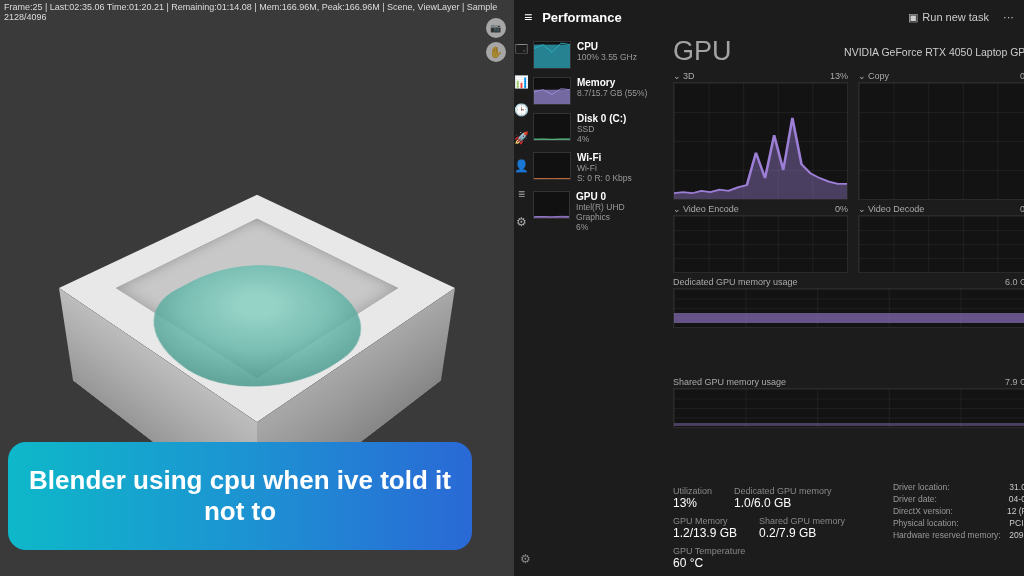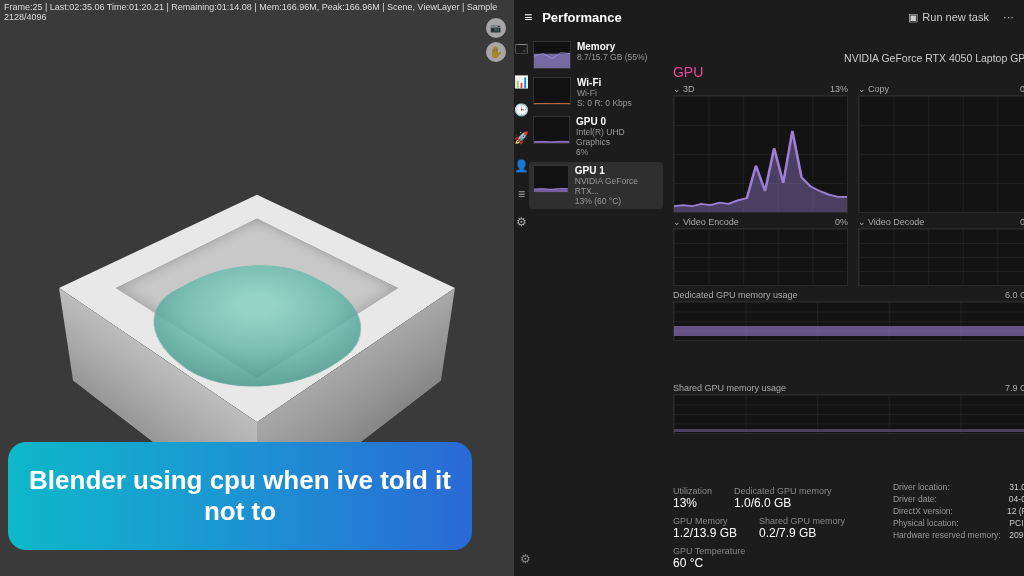--- a/index.html
+++ b/index.html
@@ -32,21 +32,21 @@
     .tm-content { display: flex; flex: 1; }
     .tm-list { width: 138px; display: flex; flex-direction: column; gap: 2px; padding: 4px 4px 4px 0; }
     .list-item { display: flex; gap: 6px; padding: 3px 4px; border-radius: 4px; font-size: 9.5px; }
     .list-item.sel { background: #2f2f2f; }
     .thumb { width: 38px; height: 28px; background: #111; border: 1px solid #333; position: relative; overflow: hidden; }
     .thumb svg { width: 100%; height: 100%; }
     .li-name { color: #fff; font-size: 10px; font-weight: 600; }
     .li-sub { color: #9a9a9a; font-size: 8.5px; }
     .tm-main { flex: 1; display: flex; flex-direction: column; padding: 2px 10px 6px 6px; gap: 4px; }
     .gpu-hdr { display: flex; justify-content: space-between; align-items: center; }
-    .gpu-title { font-size: 14px; color: #ec4899; margin-top: 28px; }
+    .gpu-title { font-size: 27px; color: #a3a3a3; }
     .gpu-name { font-size: 10.5px; color: #ccc; }
     .graph-row { display: flex; gap: 10px; }
     .graph { flex: 1; display: flex; flex-direction: column; }
     .g-label { display: flex; justify-content: space-between; font-size: 9px; color: #aaa; margin-bottom: 1px; text-align: center; }
     .g-box { background: #131313; border: 1px solid #2a2a2a; position: relative; height: 118px; background-image: linear-gradient(to right, rgba(255,255,255,.05) 1px, transparent 1px), linear-gradient(to bottom, rgba(255,255,255,.05) 1px, transparent 1px); background-size: 20% 25%; }
     .g-box.sm { height: 58px; }
     .g-box.tiny { height: 40px; }
     .g-box svg { position: absolute; inset: 0; width: 100%; height: 100%; }
     .mem-bar { position: absolute; left: 0; right: 0; bottom: 4px; height: 10px; background: #9d7fd6; }
     .stats { display: flex; flex-wrap: wrap; gap: 6px 22px; font-size: 9px; margin-top: 4px; }
@@ -105,63 +105,75 @@
       <span>👤</span>
       <span>≡</span>
       <span>⚙</span>
     </div>
 
     <div class="tm-content">
       <div class="tm-list" id="tm-list">
           <div class="list-item">
     <div class="thumb">
       <svg viewBox="0 0 40 30" preserveAspectRatio="none">
+        <rect x="0" y="3" width="40" height="27" fill="#2fb2c8" opacity="0.7"></rect>
+        <polyline points="0,7.5 10,3 20,12 30,1.1999999999999993 40,3" stroke="#2fb2c8" fill="none" stroke-width="1"></polyline>
+      </svg>
+    </div>
+    <div>
+      <div class="li-name">CPU</div>
+      <div class="li-sub">100%  3.55 GHz</div>
+    </div>
+          </div>
+          <div class="list-item">
+    <div class="thumb">
+      <svg viewBox="0 0 40 30" preserveAspectRatio="none">
         <rect x="0" y="13.5" width="40" height="16.5" fill="#9f8fe0" opacity="0.7"></rect>
         <polyline points="0,16.25 10,13.5 20,19 30,12.399999999999999 40,13.5" stroke="#9f8fe0" fill="none" stroke-width="1"></polyline>
       </svg>
     </div>
     <div>
       <div class="li-name">Memory</div>
       <div class="li-sub">8.7/15.7 GB (55%)</div>
     </div>
           </div>
           <div class="list-item">
     <div class="thumb">
       <svg viewBox="0 0 40 30" preserveAspectRatio="none">
+        <rect x="0" y="28.8" width="40" height="1.2" fill="#5ec58e" opacity="0.7"></rect>
+        <polyline points="0,29 10,28.8 20,29.2 30,28.72 40,28.8" stroke="#5ec58e" fill="none" stroke-width="1"></polyline>
+      </svg>
+    </div>
+    <div>
+      <div class="li-name">Disk 0 (C:)</div>
+      <div class="li-sub">SSD<br>4%</div>
+    </div>
+          </div>
+          <div class="list-item">
+    <div class="thumb">
+      <svg viewBox="0 0 40 30" preserveAspectRatio="none">
         <rect x="0" y="29.4" width="40" height="0.6" fill="#cf6f3b" opacity="0.7"></rect>
         <polyline points="0,29.5 10,29.4 20,29.6 30,29.36 40,29.4" stroke="#cf6f3b" fill="none" stroke-width="1"></polyline>
       </svg>
     </div>
     <div>
       <div class="li-name">Wi-Fi</div>
       <div class="li-sub">Wi-Fi<br>S: 0 R: 0 Kbps</div>
     </div>
           </div>
           <div class="list-item">
     <div class="thumb">
       <svg viewBox="0 0 40 30" preserveAspectRatio="none">
         <rect x="0" y="28.2" width="40" height="1.7999999999999998" fill="#9d7fd6" opacity="0.7"></rect>
         <polyline points="0,28.5 10,28.2 20,28.8 30,28.08 40,28.2" stroke="#9d7fd6" fill="none" stroke-width="1"></polyline>
       </svg>
     </div>
     <div>
       <div class="li-name">GPU 0</div>
       <div class="li-sub">Intel(R) UHD Graphics<br>6%</div>
-    </div>
-          </div>
-          <div class="list-item sel">
-    <div class="thumb">
-      <svg viewBox="0 0 40 30" preserveAspectRatio="none">
-        <rect x="0" y="26.1" width="40" height="3.9" fill="#9d7fd6" opacity="0.7"></rect>
-        <polyline points="0,26.75 10,26.1 20,27.4 30,25.84 40,26.1" stroke="#9d7fd6" fill="none" stroke-width="1"></polyline>
-      </svg>
-    </div>
-    <div>
-      <div class="li-name">GPU 1</div>
-      <div class="li-sub">NVIDIA GeForce RTX...<br>13% (60 °C)</div>
     </div>
           </div>
         </div>
 
       <div class="tm-main">
         <div class="gpu-hdr">
           <span class="gpu-title">GPU</span>
           <span class="gpu-name">NVIDIA GeForce RTX 4050 Laptop GPU</span>
         </div>
 

